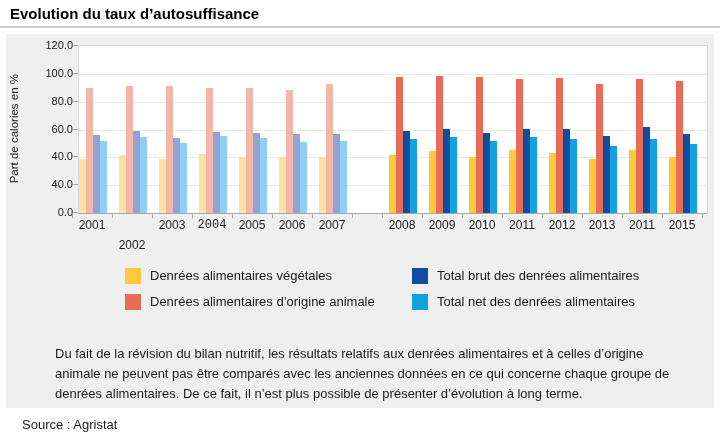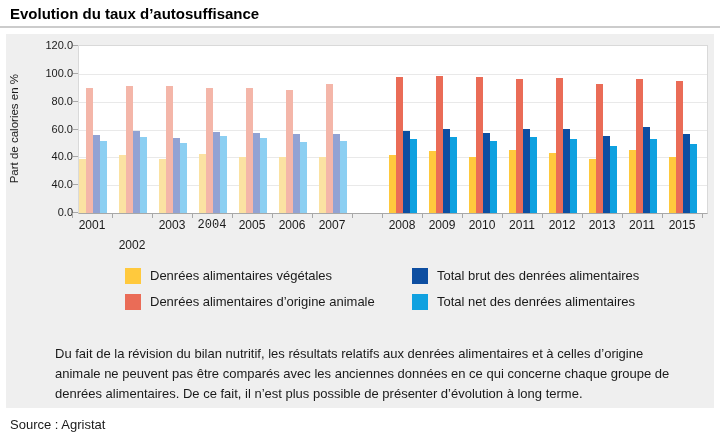--- a/index.html
+++ b/index.html
@@ -20,21 +20,21 @@
   .xtick{position:absolute;width:1px;height:5px;top:213px;background:#a8a8a8;}
   .xlab{position:absolute;top:218px;width:40px;font-size:12px;text-align:center;color:#1a1a1a;}
   .yaxis-title{position:absolute;left:6px;top:45px;height:167px;width:16px;
         display:flex;align-items:center;justify-content:center;}
   .yaxis-title span{writing-mode:vertical-rl;transform:rotate(180deg);
         font-size:11.5px;color:#1a1a1a;white-space:nowrap;}
   .swatch{position:absolute;width:16px;height:16px;}
   .leg-label{position:absolute;font-size:13px;line-height:16px;color:#1a1a1a;white-space:nowrap;}
   .footnote{position:absolute;left:55px;top:344px;width:622px;font-size:13px;
         line-height:20px;color:#1a1a1a;}
-  .source{position:absolute;left:10px;top:417px;font-size:13px;color:#1a1a1a;}
+  .source{position:absolute;left:22px;top:417px;font-size:13px;color:#1a1a1a;}
 </style>
 </head>
 <body>
 
 <div class="page">
   <div class="title">Evolution du taux d’autosuffisance</div>
   <div class="title-rule"></div>
 
   <div class="panel"></div>
 

